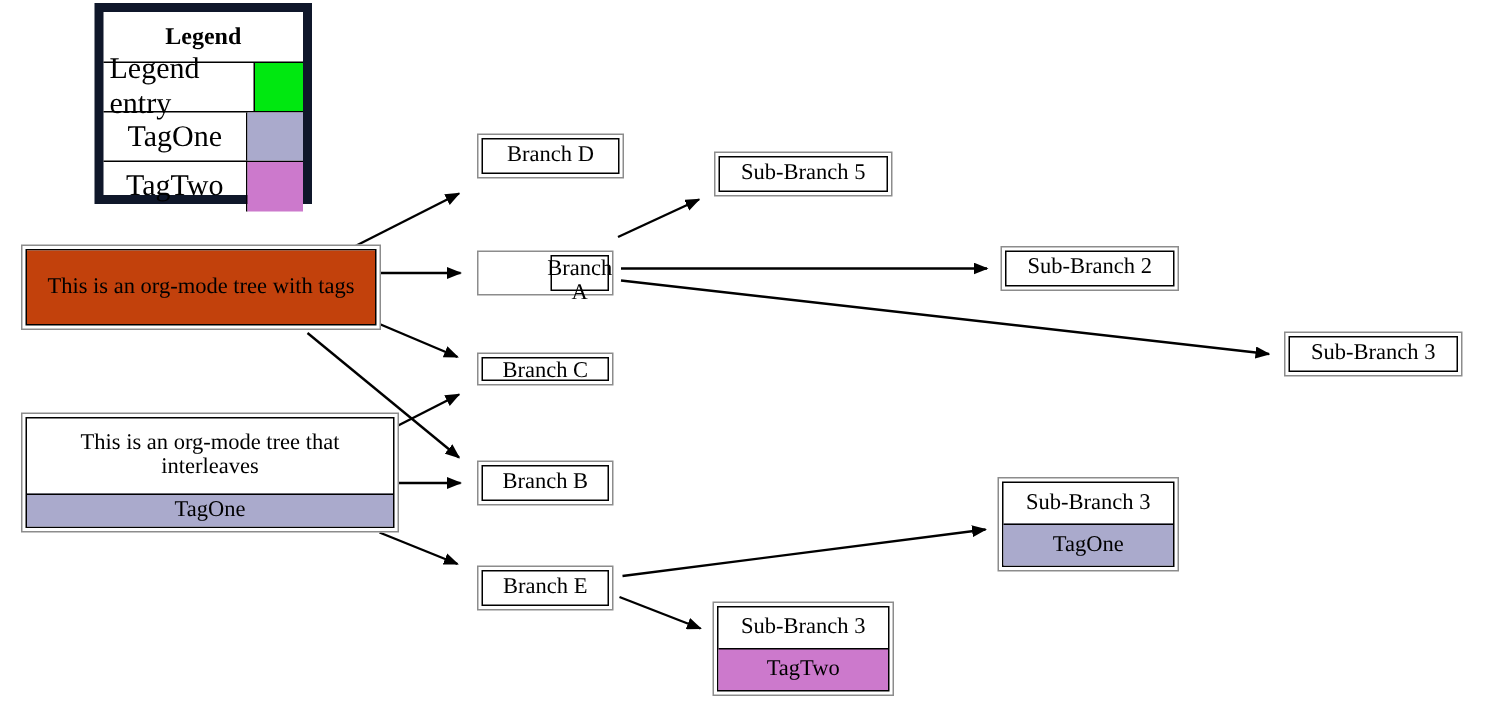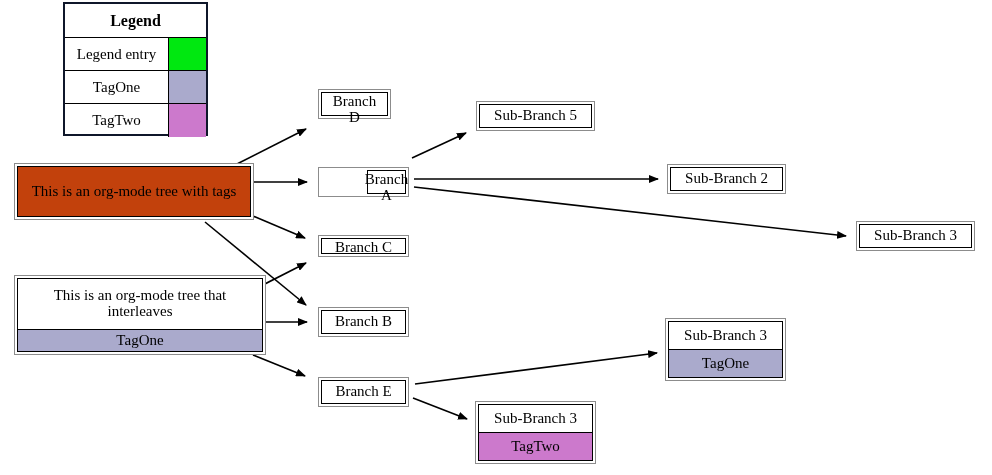--- a/index.html
+++ b/index.html
@@ -41,41 +41,41 @@
     color:#000;
     box-sizing:border-box;
     padding:1px 4px;
   }
   .cell.tag{border-top:1px solid #000;}
 
   
   .legend{
     position:absolute;
     box-sizing:border-box;
-    border:2px solid #0f172a;
+    border:6px solid #0f172a;
     background:#fff;
   }
   .legend .ltitle{
     box-sizing:border-box;
     height:34px;
     display:flex;align-items:center;justify-content:center;
     font-weight:bold;font-size:16px;
     border-bottom:1px solid #000;
   }
   .legend .lrow{
     box-sizing:border-box;
     display:flex;
     height:33px;
     border-bottom:1px solid #000;
   }
   .legend .lrow:last-child{border-bottom:none;}
   .legend .lname{
     flex:1 1 auto;
     display:flex;align-items:center;justify-content:center;
-    font-size:15px;
+    font-size:20px;
     border-right:1px solid #000;
     box-sizing:border-box;
     padding:0 4px;
   }
   .legend .lswatch{
     width:37px;
     box-sizing:border-box;
   }
 </style>
 </head>
@@ -140,21 +140,21 @@
     </div>
   </div>
 
   <div class="node" style="left:14px; top:275px; width:252px; height:80px;">
     <div class="inner">
       <div class="cell" style="flex:0 0 50px;">This is an org-mode tree that interleaves</div>
       <div class="cell tag" style="background:#aaaacc;">TagOne</div>
     </div>
   </div>
 
-  <div class="node" style="left:318px; top:89px; width:73px; height:30px;">
+  <div class="node" style="left:318px; top:89px; width:98px; height:30px;">
     <div class="inner">
       <div class="cell">Branch D</div>
     </div>
   </div>
 
   <div class="node" style="left:318px; top:167px; width:91px; height:30px;padding-left:48px;">
     <div class="inner">
       <div class="cell">Branch A</div>
     </div>
   </div>

